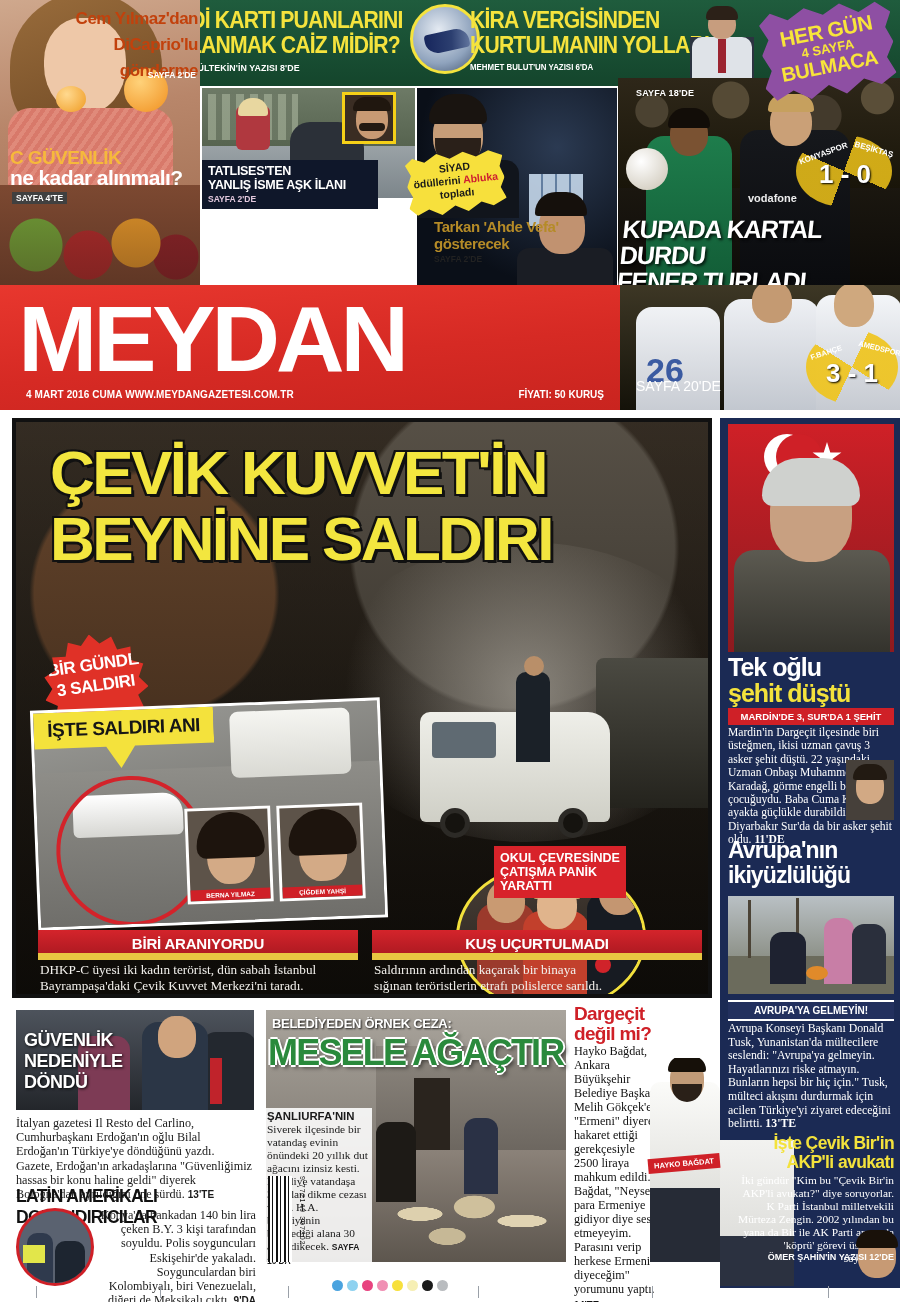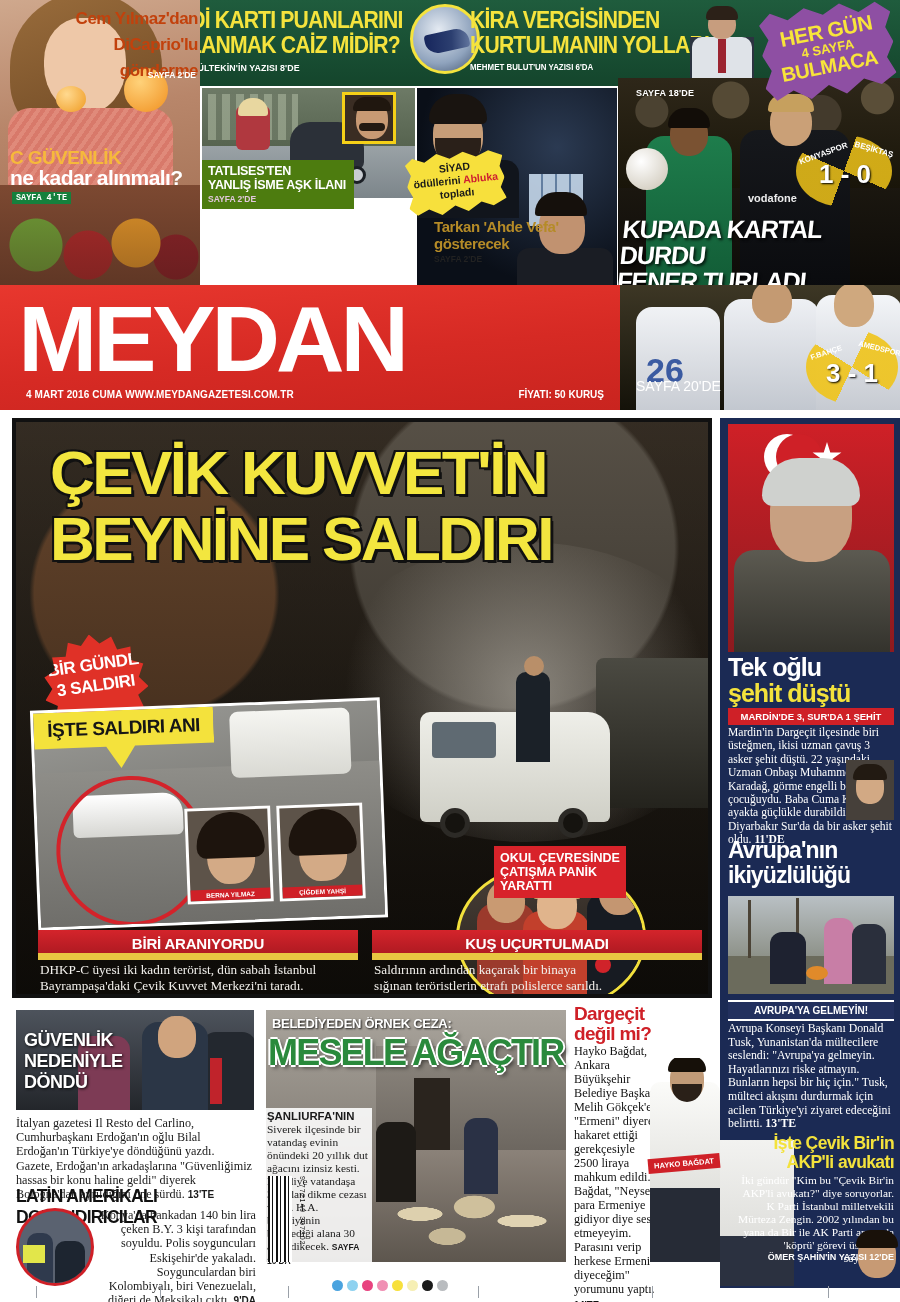--- a/index.html
+++ b/index.html
@@ -70,37 +70,37 @@
   .vit-orange2{position:absolute;left:56px;top:86px;width:30px;height:26px;border-radius:50%;background:radial-gradient(circle at 36% 32%,#ffd98f,#ef9b22);}
   .vit-fruit{position:absolute;left:0;top:185px;width:200px;height:100px;
      background:linear-gradient(180deg,rgba(120,60,40,.15),rgba(60,30,20,.45)),
        radial-gradient(circle at 18% 60%,#6fae3a 0 26px,transparent 27px),
        radial-gradient(circle at 44% 70%,#b7282c 0 24px,transparent 25px),
        radial-gradient(circle at 68% 58%,#f0a22a 0 24px,transparent 25px),
        radial-gradient(circle at 88% 72%,#8e1f29 0 22px,transparent 23px),
        #7d4b33;}
   .vit-title{position:absolute;left:10px;top:148px;width:190px;color:#f6b93b;font-weight:bold;font-size:19px;line-height:20px;letter-spacing:-.6px;}
   .vit-title .l2{color:#ffffff;font-size:21px;}
-  .vit-sayfa{position:absolute;left:12px;top:192px;font-size:8.5px;font-weight:bold;color:#ffffff;background:#15803d;padding:1px 4px;font-family:Liberation Mono, monospace;}
+  .vit-sayfa{position:absolute;left:12px;top:192px;font-size:8.5px;font-weight:bold;color:#ffffff;background:#404040;padding:1px 4px;}
 
   
   .tat-block{position:absolute;left:202px;top:88px;width:213px;height:110px;overflow:hidden;background:#93a0a6;}
   .tat-road{position:absolute;left:0;top:58px;width:213px;height:52px;background:linear-gradient(180deg,#9aa2a6,#7c858a);}
   .tat-bldg{position:absolute;left:0;top:0;width:213px;height:60px;background:linear-gradient(180deg,#6d7a66,#56634f);}
   .tat-bldg::after{content:"";position:absolute;left:6px;top:6px;width:90px;height:46px;background:repeating-linear-gradient(90deg,#9aa68f 0 8px,#6e7a66 8px 14px);opacity:.8;}
   .tat-w{position:absolute;left:34px;top:18px;width:34px;height:44px;background:#b0383f;border-radius:6px;}
   .tat-hair{position:absolute;left:36px;top:10px;width:30px;height:18px;border-radius:14px 14px 3px 3px;background:#e8d7a0;}
   .tat-pram{position:absolute;left:88px;top:34px;width:74px;height:48px;background:#2b3038;border-radius:20px 26px 8px 8px;}
   .tat-wheel{position:absolute;left:92px;top:78px;width:18px;height:18px;border-radius:50%;border:3px solid #1b1f25;background:#c9cdd2;}
   .tat-wheel2{position:absolute;left:146px;top:78px;width:18px;height:18px;border-radius:50%;border:3px solid #1b1f25;background:#c9cdd2;}
   .tat-inset{position:absolute;left:140px;top:4px;width:54px;height:52px;border:3px solid #f5d018;overflow:hidden;background:#3a2d23;}
   .tat-inset .f{position:absolute;left:11px;top:6px;width:32px;height:38px;border-radius:46%;background:#c89a74;}
   .tat-inset .h{position:absolute;left:8px;top:2px;width:38px;height:14px;border-radius:18px 18px 3px 3px;background:#20170f;}
   .tat-inset .m{position:absolute;left:14px;top:28px;width:26px;height:8px;border-radius:4px;background:#241a12;}
-  .tat-label{position:absolute;left:202px;top:160px;width:152px;background:#4d7c0f;padding:4px 6px 5px 6px;}
+  .tat-label{position:absolute;left:202px;top:160px;width:176px;background:#0f172a;padding:4px 6px 5px 6px;}
   .tat-label .t{color:#fff;font-weight:bold;font-size:12.5px;line-height:14px;letter-spacing:-.3px;}
   .tat-label .s{color:#e3c9de;font-weight:bold;font-size:8.5px;margin-top:2px;}
 
   
   .ist-block{position:absolute;left:202px;top:200px;width:213px;height:85px;background:#f2f2f2;}
   .ist-t{position:absolute;left:4px;top:4px;width:180px;color:#102a55;font-weight:bold;font-size:14.5px;line-height:16px;letter-spacing:-.4px;}
   .ist-s{position:absolute;left:4px;top:40px;color:#102a55;font-weight:bold;font-size:8px;}
   .ist-circle{position:absolute;left:130px;top:10px;width:96px;height:96px;border-radius:50%;border:3px solid #fff;overflow:hidden;
      background:linear-gradient(160deg,#d9c3a4,#a9865f);}
   .ist-circle .hair{position:absolute;left:22px;top:2px;width:56px;height:50px;border-radius:28px 28px 10px 10px;background:#c9a25c;}

